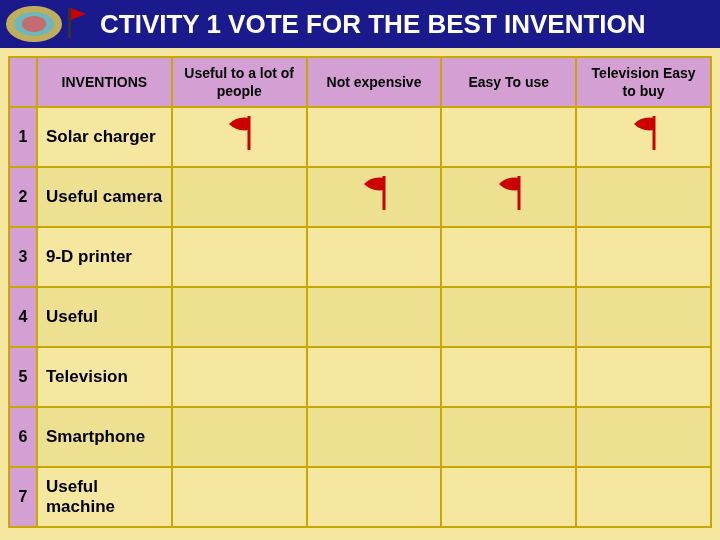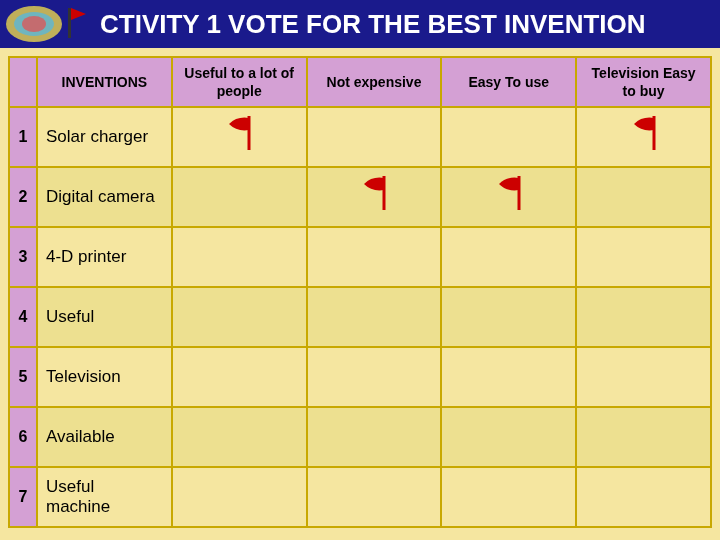--- a/index.html
+++ b/index.html
@@ -90,21 +90,21 @@
     
     .row-odd td { background: #f5e6a0; }
     .row-even td { background: #ede090; }
 
     
     .num-col { background: #d4a0d4 !important; }
 
     
     .invention-name {
       font-size: 17px;
-      font-weight: normal;
+      font-weight: bold;
       color: #000;
     }
 
     
     .col-header {
       font-size: 14px;
       font-weight: bold;
       line-height: 1.3;
     }
   </style>
@@ -159,35 +159,35 @@
       </svg></span></td>
           <td class="data-col"></td>
           <td class="data-col"></td>
           <td class="data-col"><span style="display: inline-block; color: rgb(204, 0, 0); font-size: 32px; font-weight: bold; font-family: serif; font-style: italic; transform: scaleX(-1);"><svg width="36" height="38" viewBox="0 0 36 38">
         <line x1="8" y1="2" x2="8" y2="36" stroke="#cc0000" stroke-width="3"></line>
         <path d="M8,4 Q20,2 28,10 Q20,18 8,16 Z" fill="#cc0000"></path>
       </svg></span></td>
         </tr>
         <tr class="row-even">
           <td class="num-col">2</td>
-          <td class="invention-col"><span class="invention-name">Digital camera</span></td>
+          <td class="invention-col"><span class="invention-name">Useful camera</span></td>
           <td class="data-col"></td>
           <td class="data-col"><span style="display: inline-block; color: rgb(204, 0, 0); font-size: 32px; font-weight: bold; font-family: serif; font-style: italic; transform: scaleX(-1);"><svg width="36" height="38" viewBox="0 0 36 38">
         <line x1="8" y1="2" x2="8" y2="36" stroke="#cc0000" stroke-width="3"></line>
         <path d="M8,4 Q20,2 28,10 Q20,18 8,16 Z" fill="#cc0000"></path>
       </svg></span></td>
           <td class="data-col"><span style="display: inline-block; color: rgb(204, 0, 0); font-size: 32px; font-weight: bold; font-family: serif; font-style: italic; transform: scaleX(-1);"><svg width="36" height="38" viewBox="0 0 36 38">
         <line x1="8" y1="2" x2="8" y2="36" stroke="#cc0000" stroke-width="3"></line>
         <path d="M8,4 Q20,2 28,10 Q20,18 8,16 Z" fill="#cc0000"></path>
       </svg></span></td>
           <td class="data-col"></td>
         </tr>
         <tr class="row-odd">
           <td class="num-col">3</td>
-          <td class="invention-col"><span class="invention-name">4-D printer</span></td>
+          <td class="invention-col"><span class="invention-name">9-D printer</span></td>
           <td class="data-col"></td>
           <td class="data-col"></td>
           <td class="data-col"></td>
           <td class="data-col"></td>
         </tr>
         <tr class="row-even">
           <td class="num-col">4</td>
           <td class="invention-col"><span class="invention-name">Useful</span></td>
           <td class="data-col"></td>
           <td class="data-col"></td>
@@ -197,21 +197,21 @@
         <tr class="row-odd">
           <td class="num-col">5</td>
           <td class="invention-col"><span class="invention-name">Television</span></td>
           <td class="data-col"></td>
           <td class="data-col"></td>
           <td class="data-col"></td>
           <td class="data-col"></td>
         </tr>
         <tr class="row-even">
           <td class="num-col">6</td>
-          <td class="invention-col"><span class="invention-name">Available</span></td>
+          <td class="invention-col"><span class="invention-name">Smartphone</span></td>
           <td class="data-col"></td>
           <td class="data-col"></td>
           <td class="data-col"></td>
           <td class="data-col"></td>
         </tr>
         <tr class="row-odd">
           <td class="num-col">7</td>
           <td class="invention-col"><span class="invention-name">Useful machine</span></td>
           <td class="data-col"></td>
           <td class="data-col"></td>

